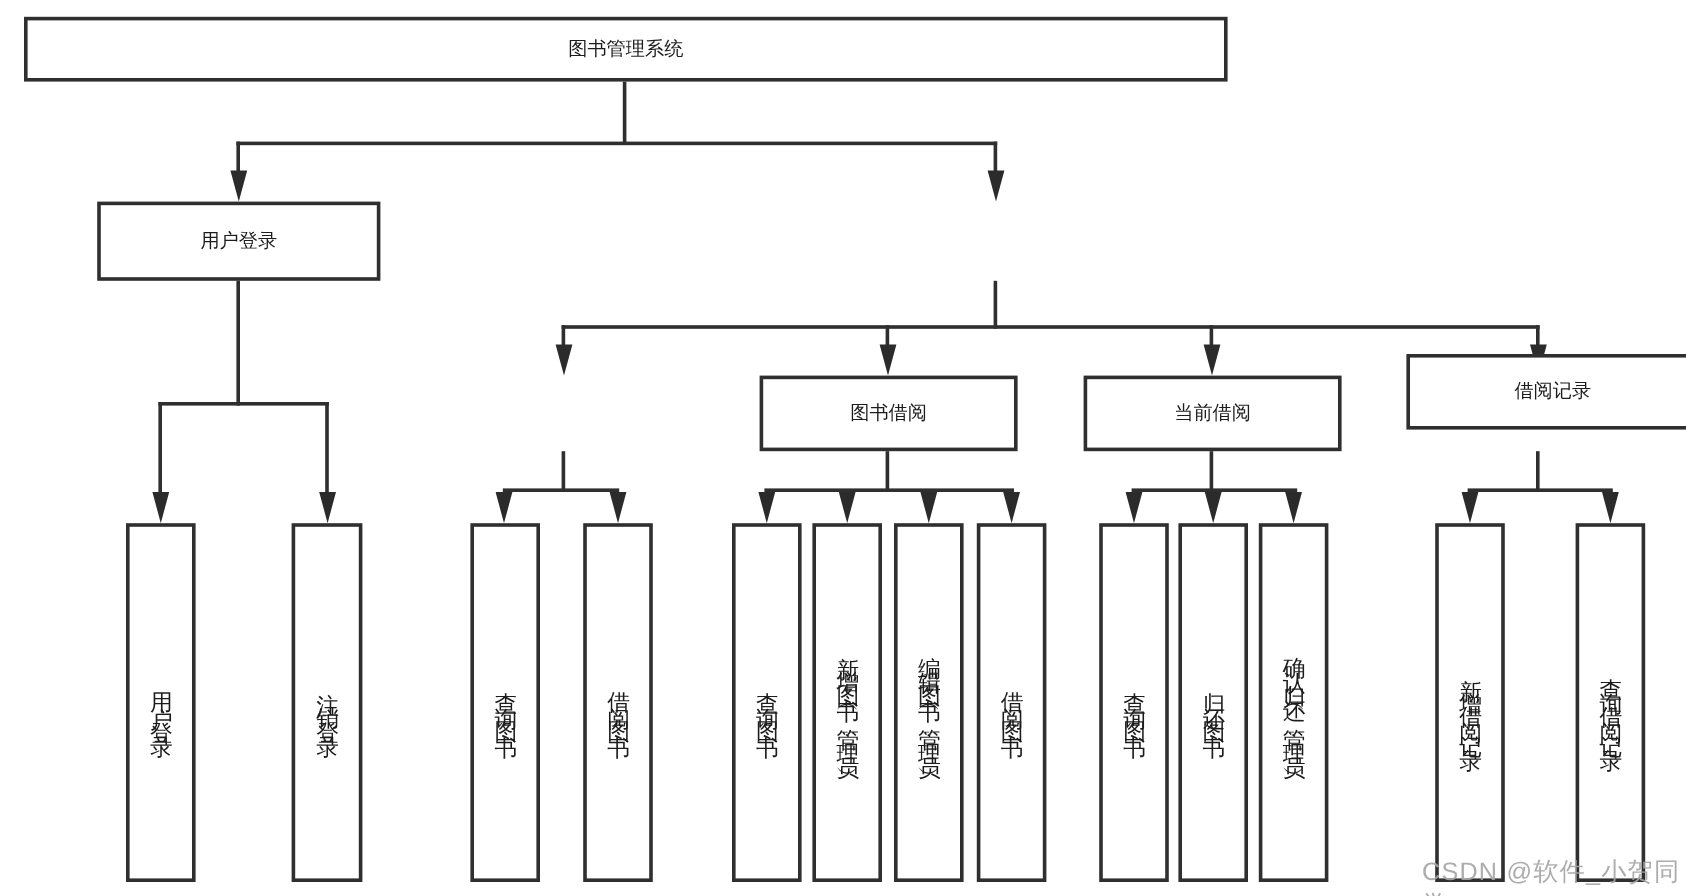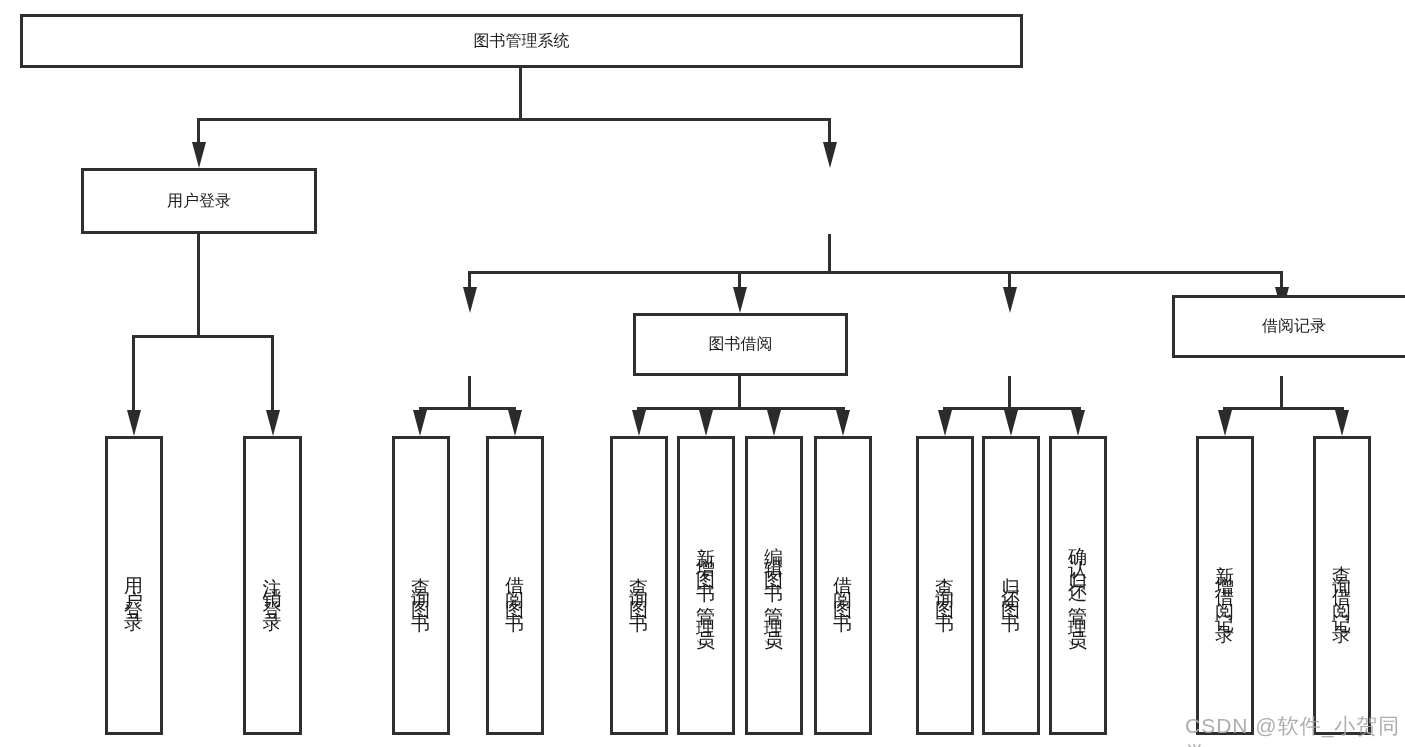--- a/index.html
+++ b/index.html
@@ -60,20 +60,21 @@
   <div class="vline" style="left:468px;top:271px;height:20px;"></div>
   <div class="vline" style="left:738px;top:271px;height:20px;"></div>
   <div class="vline" style="left:1008px;top:271px;height:20px;"></div>
   <div class="vline" style="left:1280px;top:271px;height:20px;"></div>
   <div class="arrow" style="left:463px;top:287px;"></div>
   <div class="arrow" style="left:733px;top:287px;"></div>
   <div class="arrow" style="left:1003px;top:287px;"></div>
   <div class="arrow" style="left:1275px;top:287px;"></div>
 
   <div class="node" style="left:633px;top:313px;width:215px;height:63px;">图书借阅</div>
+  <div class="node" style="left:903px;top:313px;width:215px;height:63px;">当前借阅</div>
   <div class="node" style="left:1172px;top:295px;width:244px;height:63px;">借阅记录</div>
 
   <div class="vline" style="left:468px;top:376px;height:34px;"></div>
   <div class="hline" style="left:419px;top:407px;width:97px;"></div>
   <div class="arrow" style="left:413px;top:410px;"></div>
   <div class="arrow" style="left:508px;top:410px;"></div>
 
   <div class="vline" style="left:738px;top:376px;height:34px;"></div>
   <div class="hline" style="left:637px;top:407px;width:208px;"></div>
   <div class="arrow" style="left:632px;top:410px;"></div>

